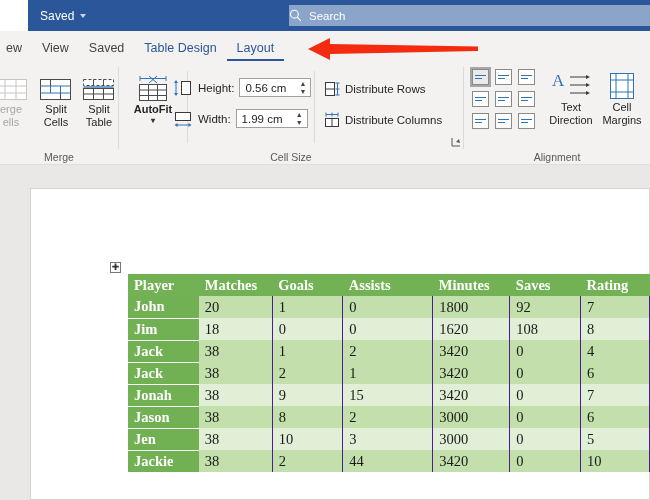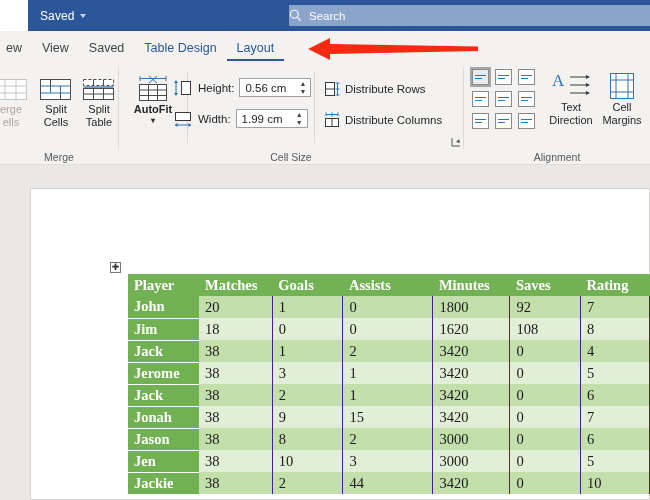--- a/index.html
+++ b/index.html
@@ -468,29 +468,20 @@
       </tr>
       <tr class="band">
         <td class="namecell">Jack</td>
         <td class="datacell">38</td>
         <td class="datacell">1</td>
         <td class="datacell">2</td>
         <td class="datacell">3420</td>
         <td class="datacell">0</td>
         <td class="datacell">4</td>
       </tr>
-      <tr class="alt">
-        <td class="namecell">Jerome</td>
-        <td class="datacell">38</td>
-        <td class="datacell">3</td>
-        <td class="datacell">1</td>
-        <td class="datacell">3420</td>
-        <td class="datacell">0</td>
-        <td class="datacell">5</td>
-      </tr>
       <tr class="band">
         <td class="namecell">Jack</td>
         <td class="datacell">38</td>
         <td class="datacell">2</td>
         <td class="datacell">1</td>
         <td class="datacell">3420</td>
         <td class="datacell">0</td>
         <td class="datacell">6</td>
       </tr>
       <tr class="alt">

